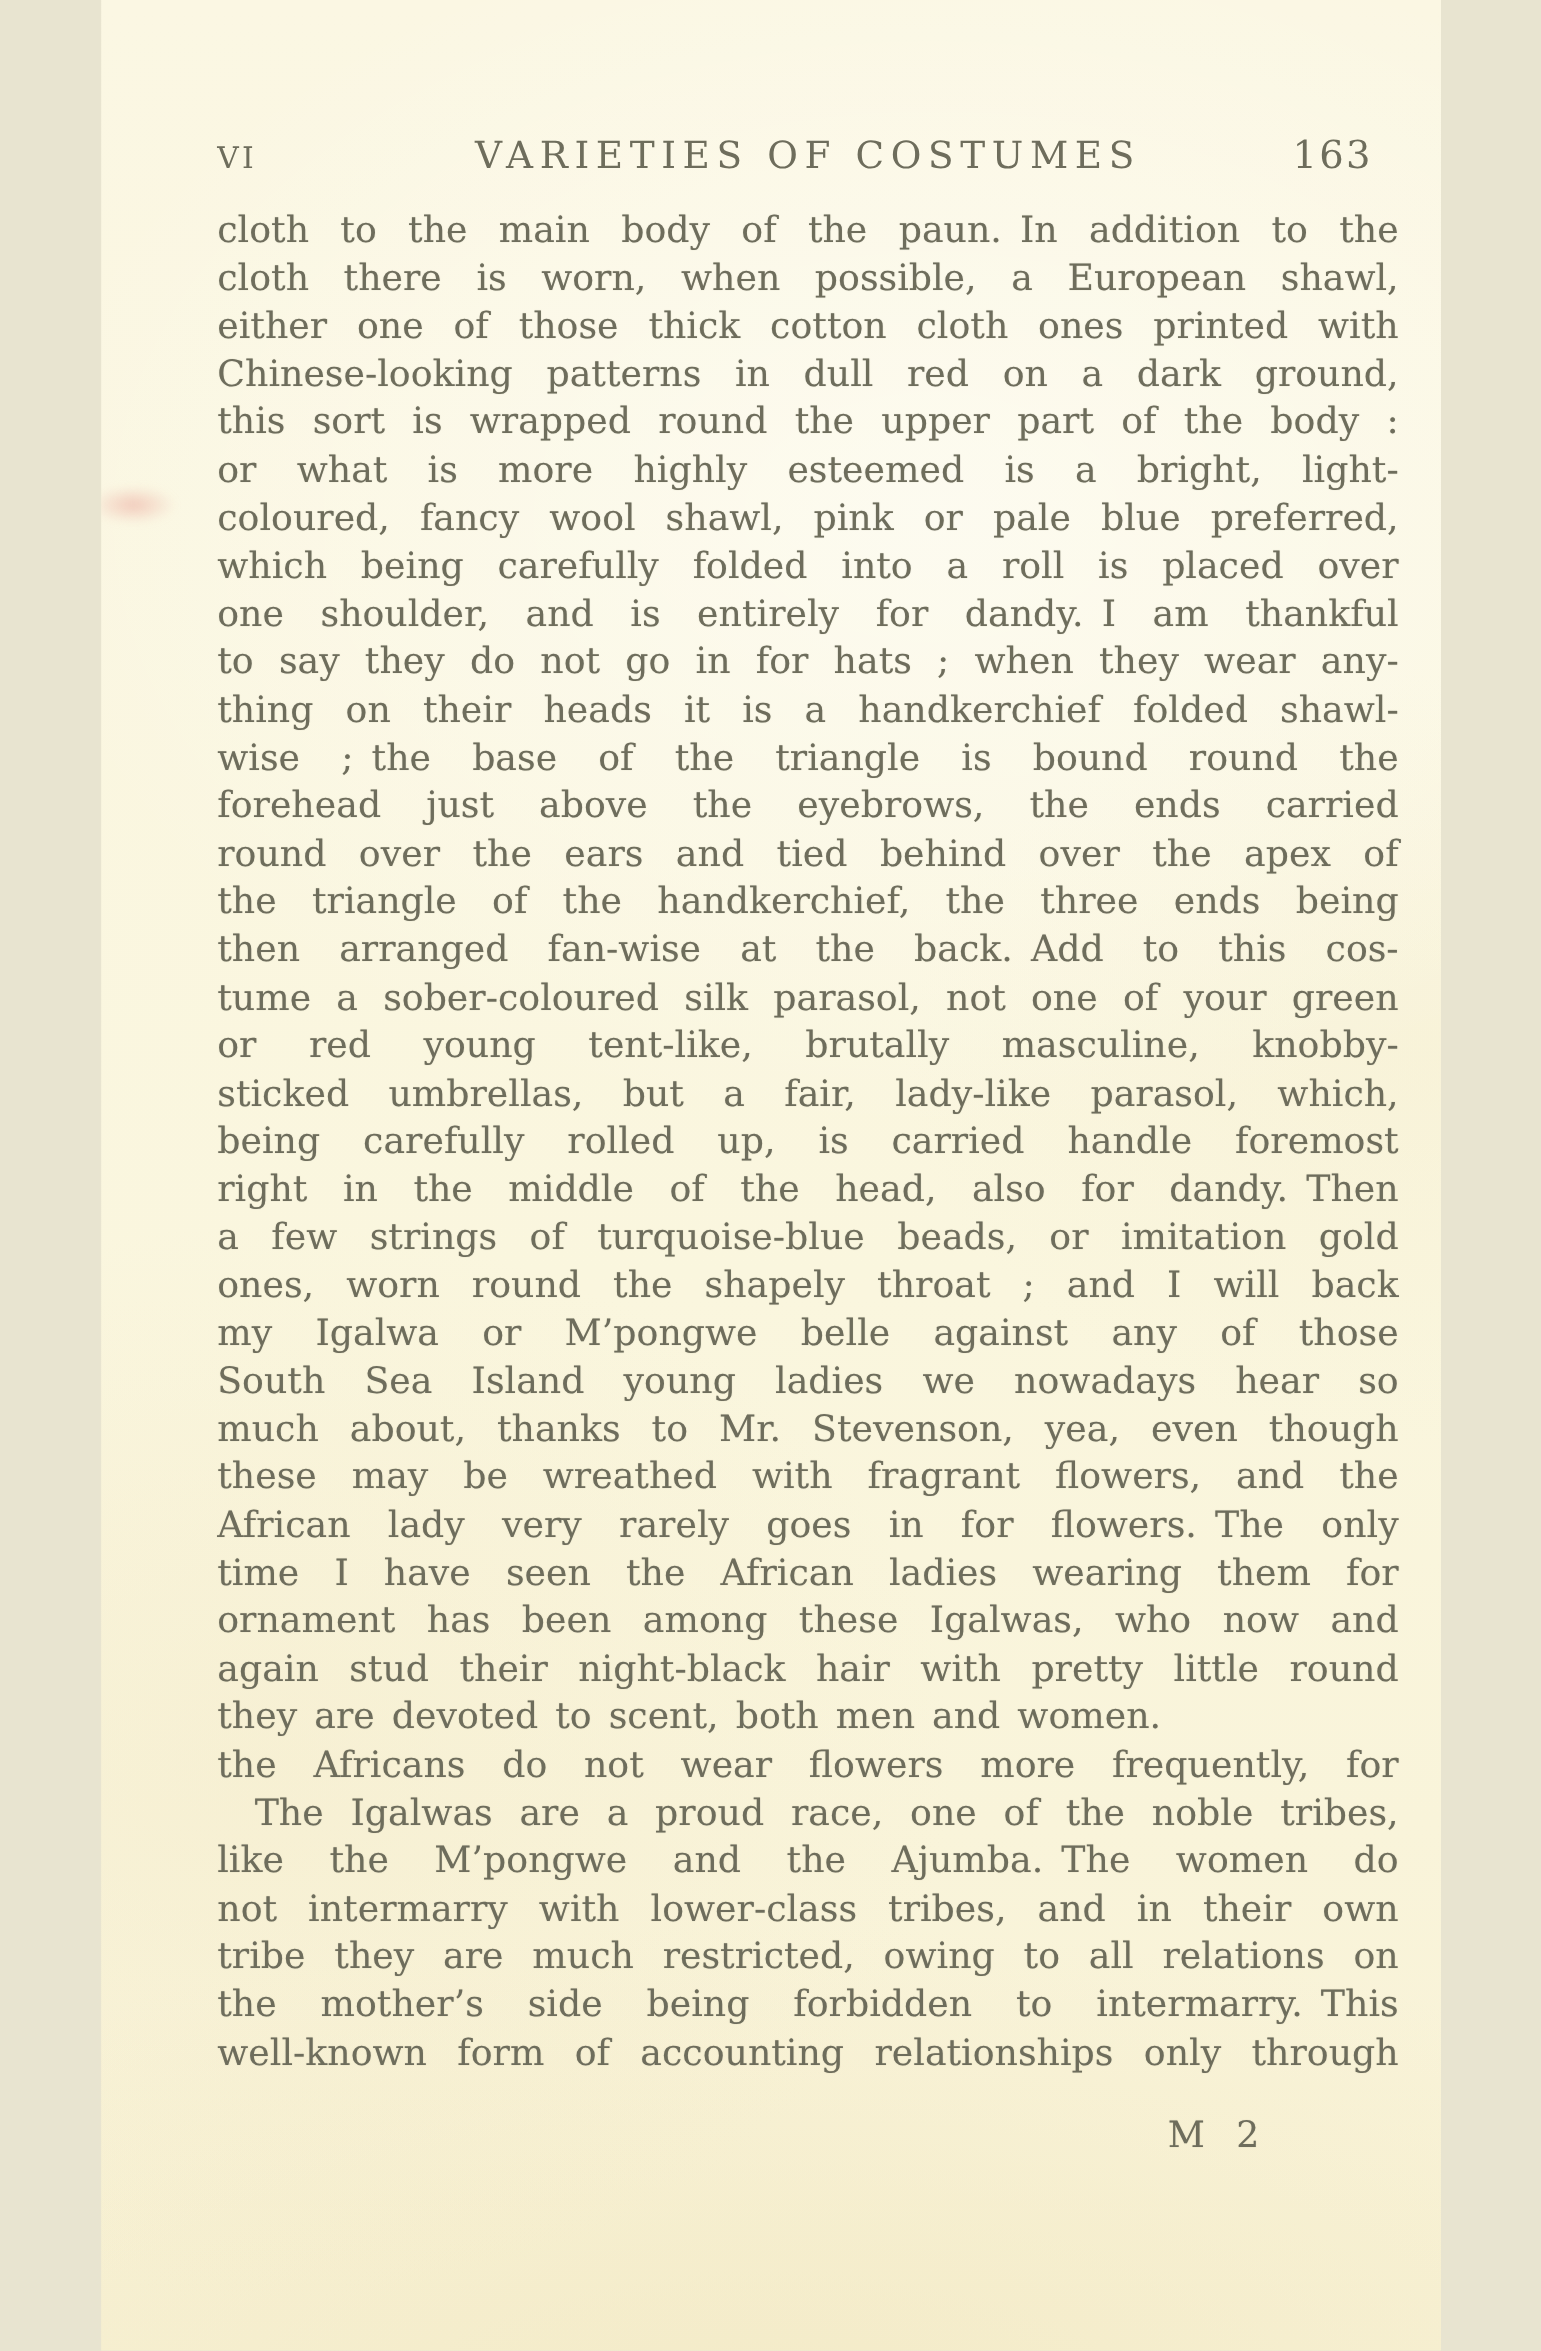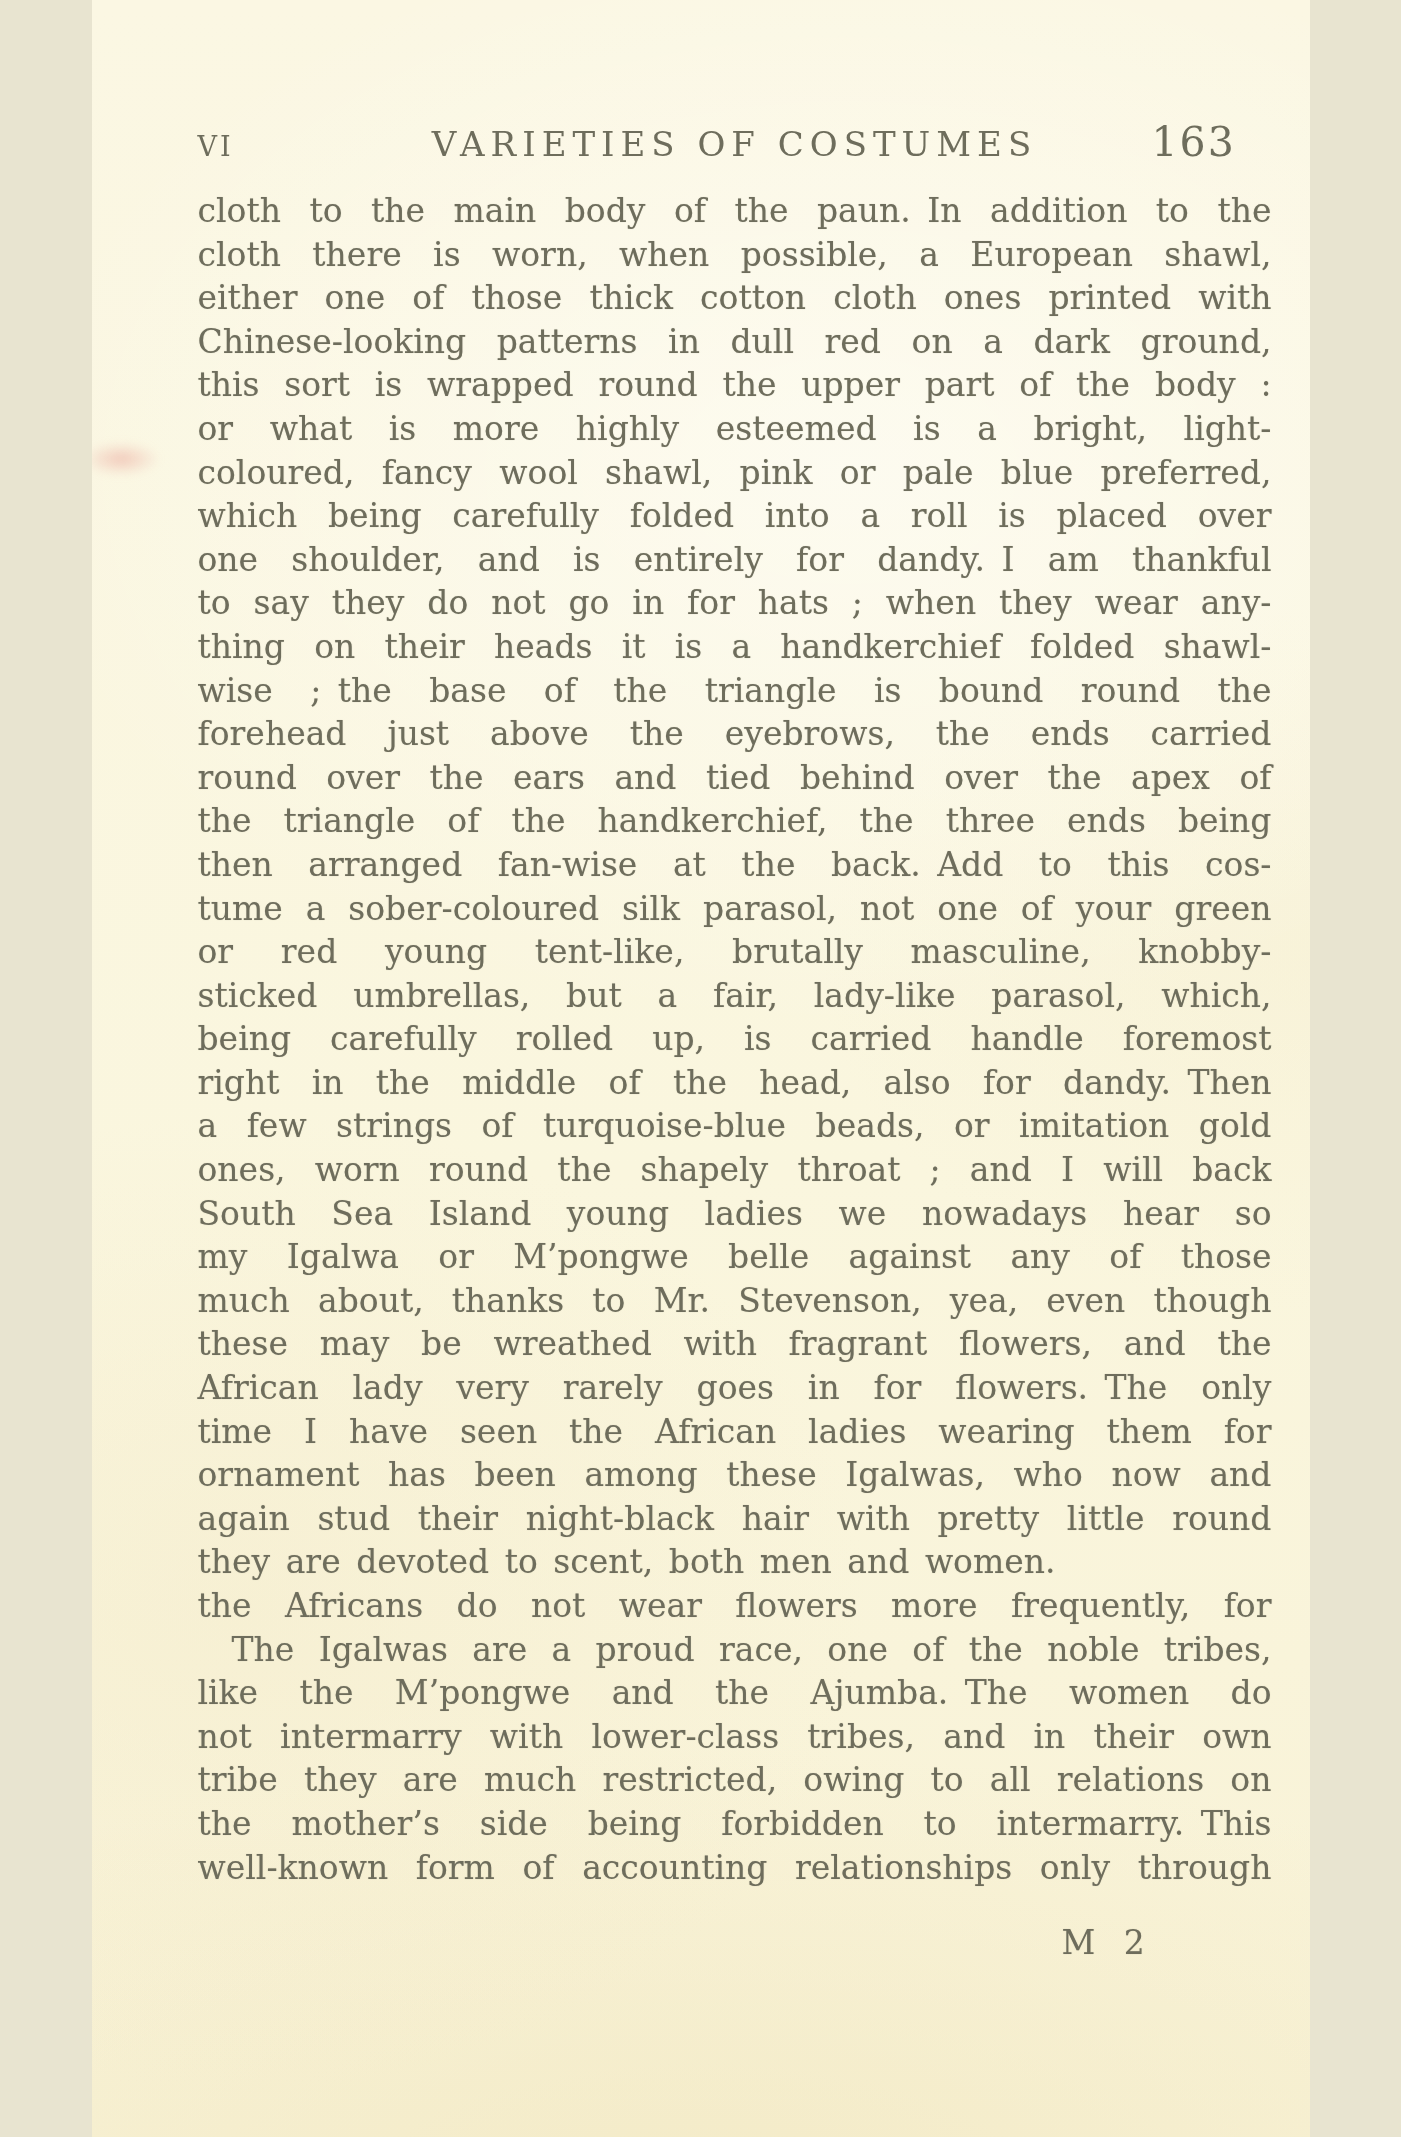--- a/index.html
+++ b/index.html
@@ -26,21 +26,21 @@
     pointer-events:none;
   }
   .content { position:absolute; left:106px; top:122px; width:1074px; }
 
   .header {
     display:flex; align-items:baseline;
     line-height:40px;
   }
   .chap   { width:120px; font-size:27px; letter-spacing:3px; }
   .title  { flex:1; text-align:center; font-size:34px; letter-spacing:6px; white-space:nowrap; }
-  .pagenum{ width:120px; text-align:left; font-size:41px; letter-spacing:2px; }
+  .pagenum{ width:120px; text-align:center; font-size:35px; letter-spacing:2px; }
 
   .body-text {
     margin-top:22px;
     font-size:33px;
     line-height:43.6px;
   }
   .line {
     height:43.6px;
     text-align:justify;
     text-align-last:justify;
@@ -113,23 +113,23 @@
         <div class="line">sticked umbrellas, but a fair, lady-like parasol, which,</div>
 
         <div class="line">being carefully rolled up, is carried handle foremost</div>
 
         <div class="line">right in the middle of the head, also for dandy. Then</div>
 
         <div class="line">a few strings of turquoise-blue beads, or imitation gold</div>
 
         <div class="line">ones, worn round the shapely throat ; and I will back</div>
 
+        <div class="line">my Igalwa or M’pongwe belle against any of those</div>
+
         <div class="line">South Sea Island young ladies we nowadays hear so</div>
-
-        <div class="line">my Igalwa or M’pongwe belle against any of those</div>
 
         <div class="line">much about, thanks to Mr. Stevenson, yea, even though</div>
 
         <div class="line">these may be wreathed with fragrant flowers, and the</div>
 
         <div class="line">African lady very rarely goes in for flowers. The only</div>
 
         <div class="line">time I have seen the African ladies wearing them for</div>
 
         <div class="line">ornament has been among these Igalwas, who now and</div>

